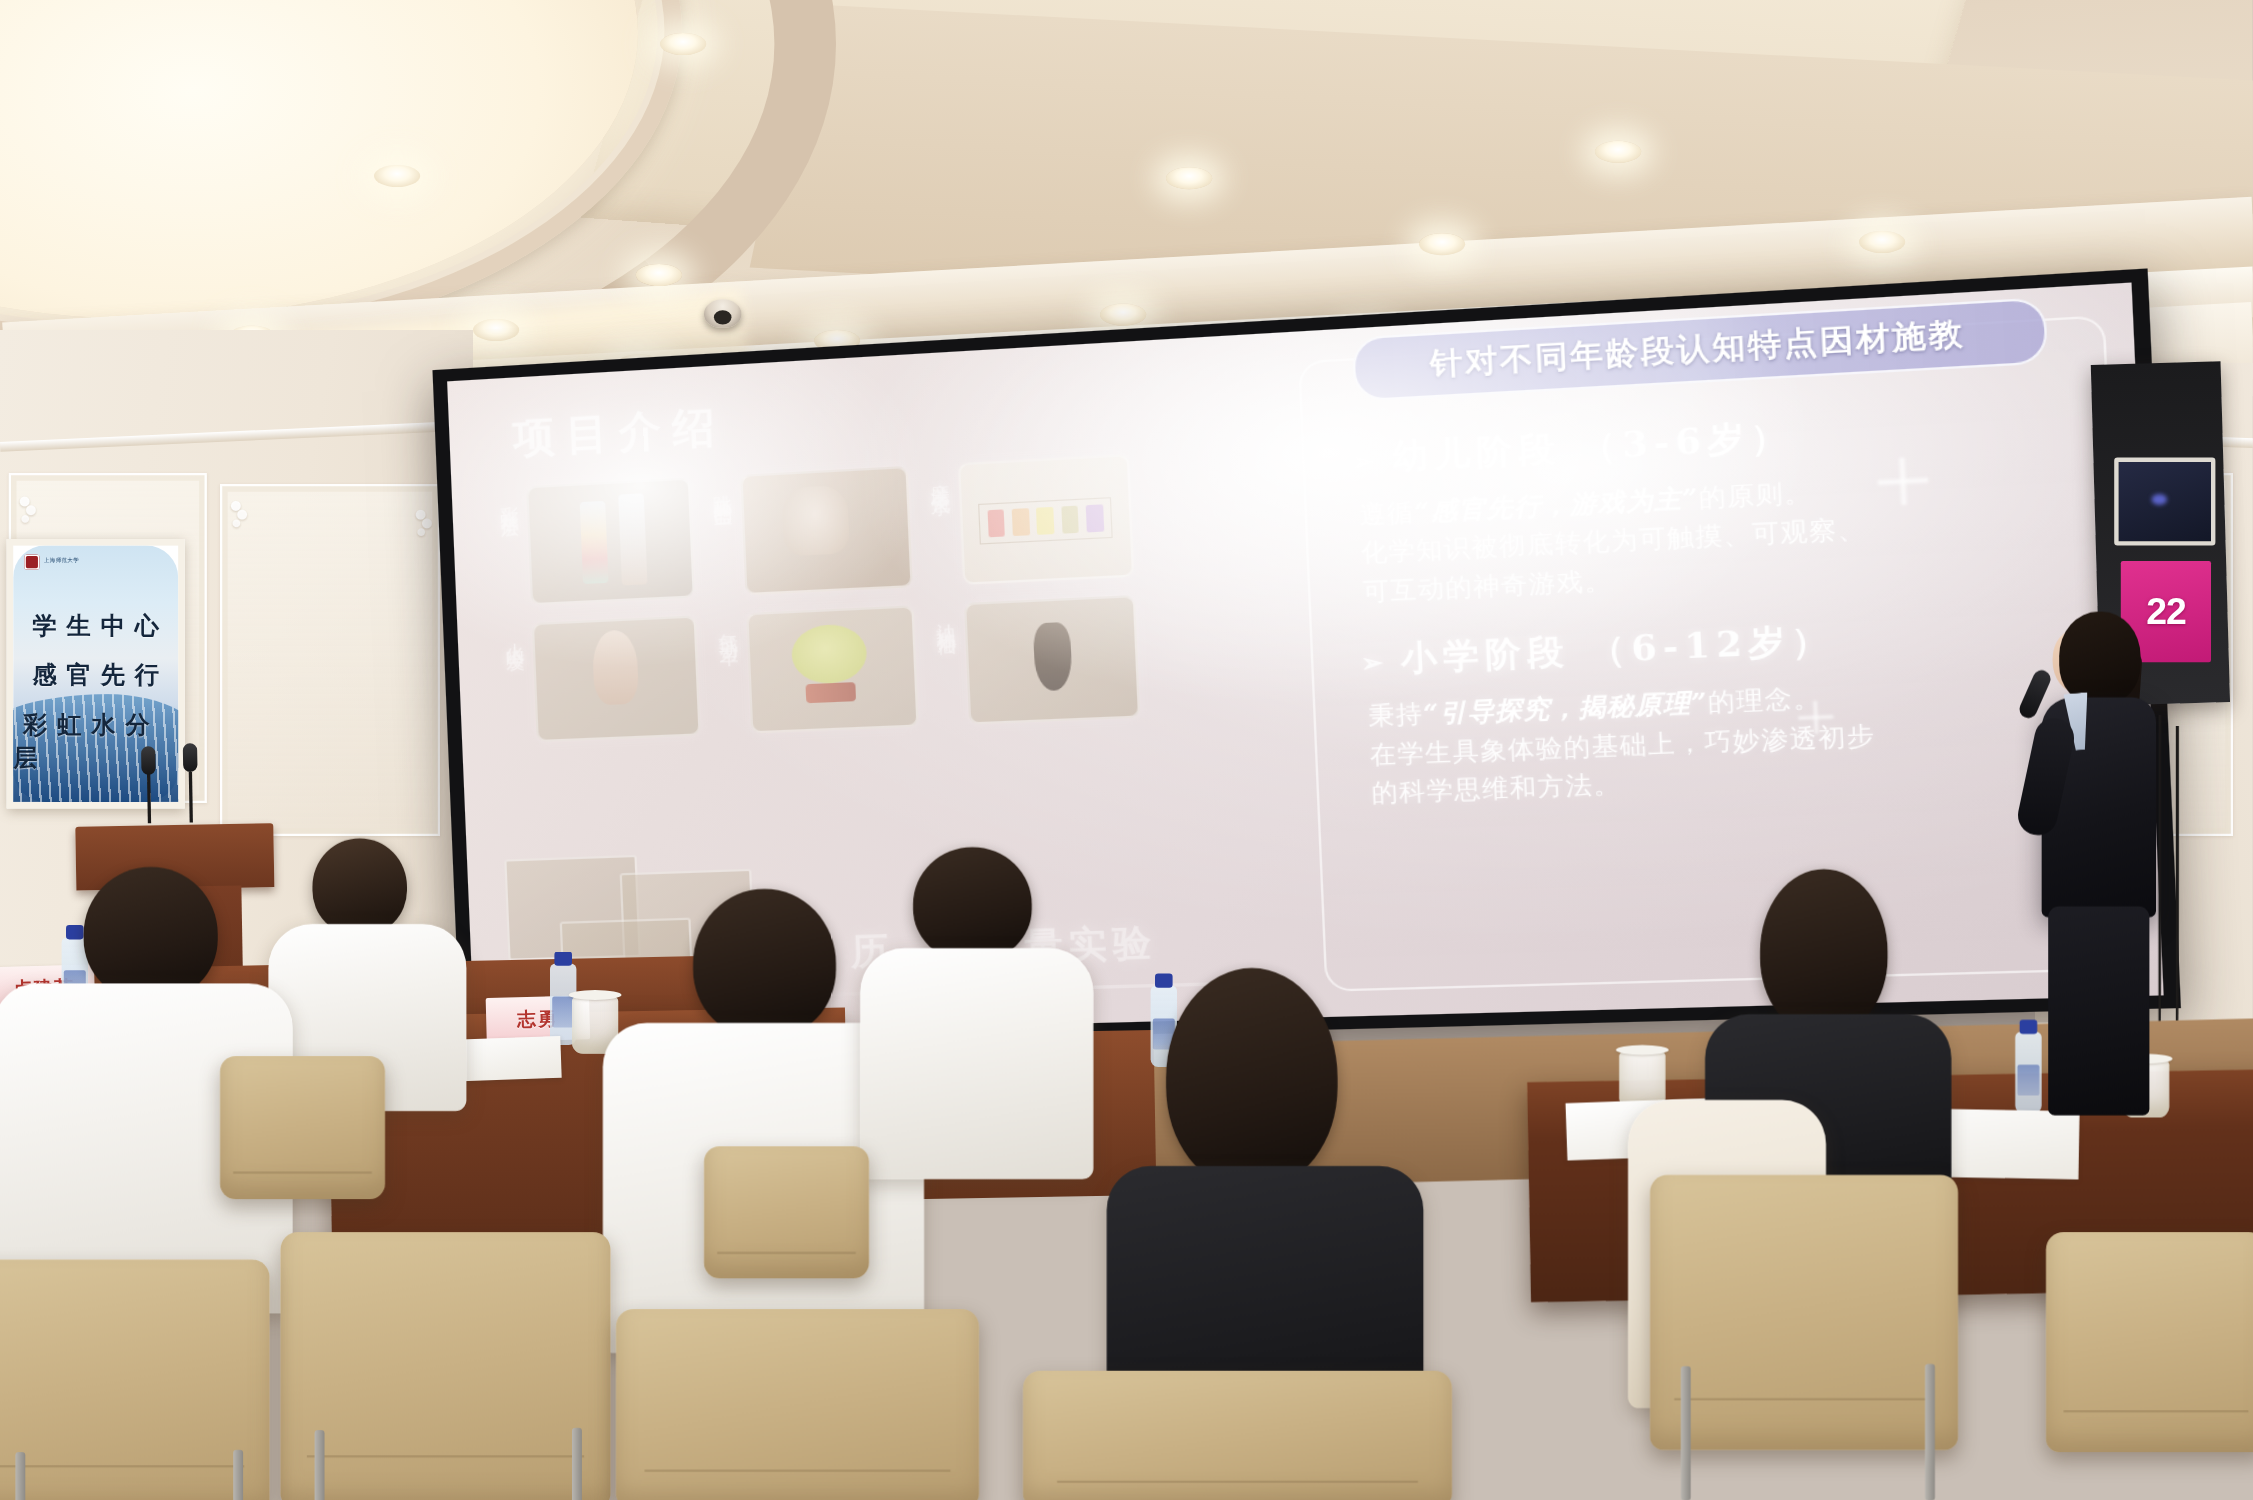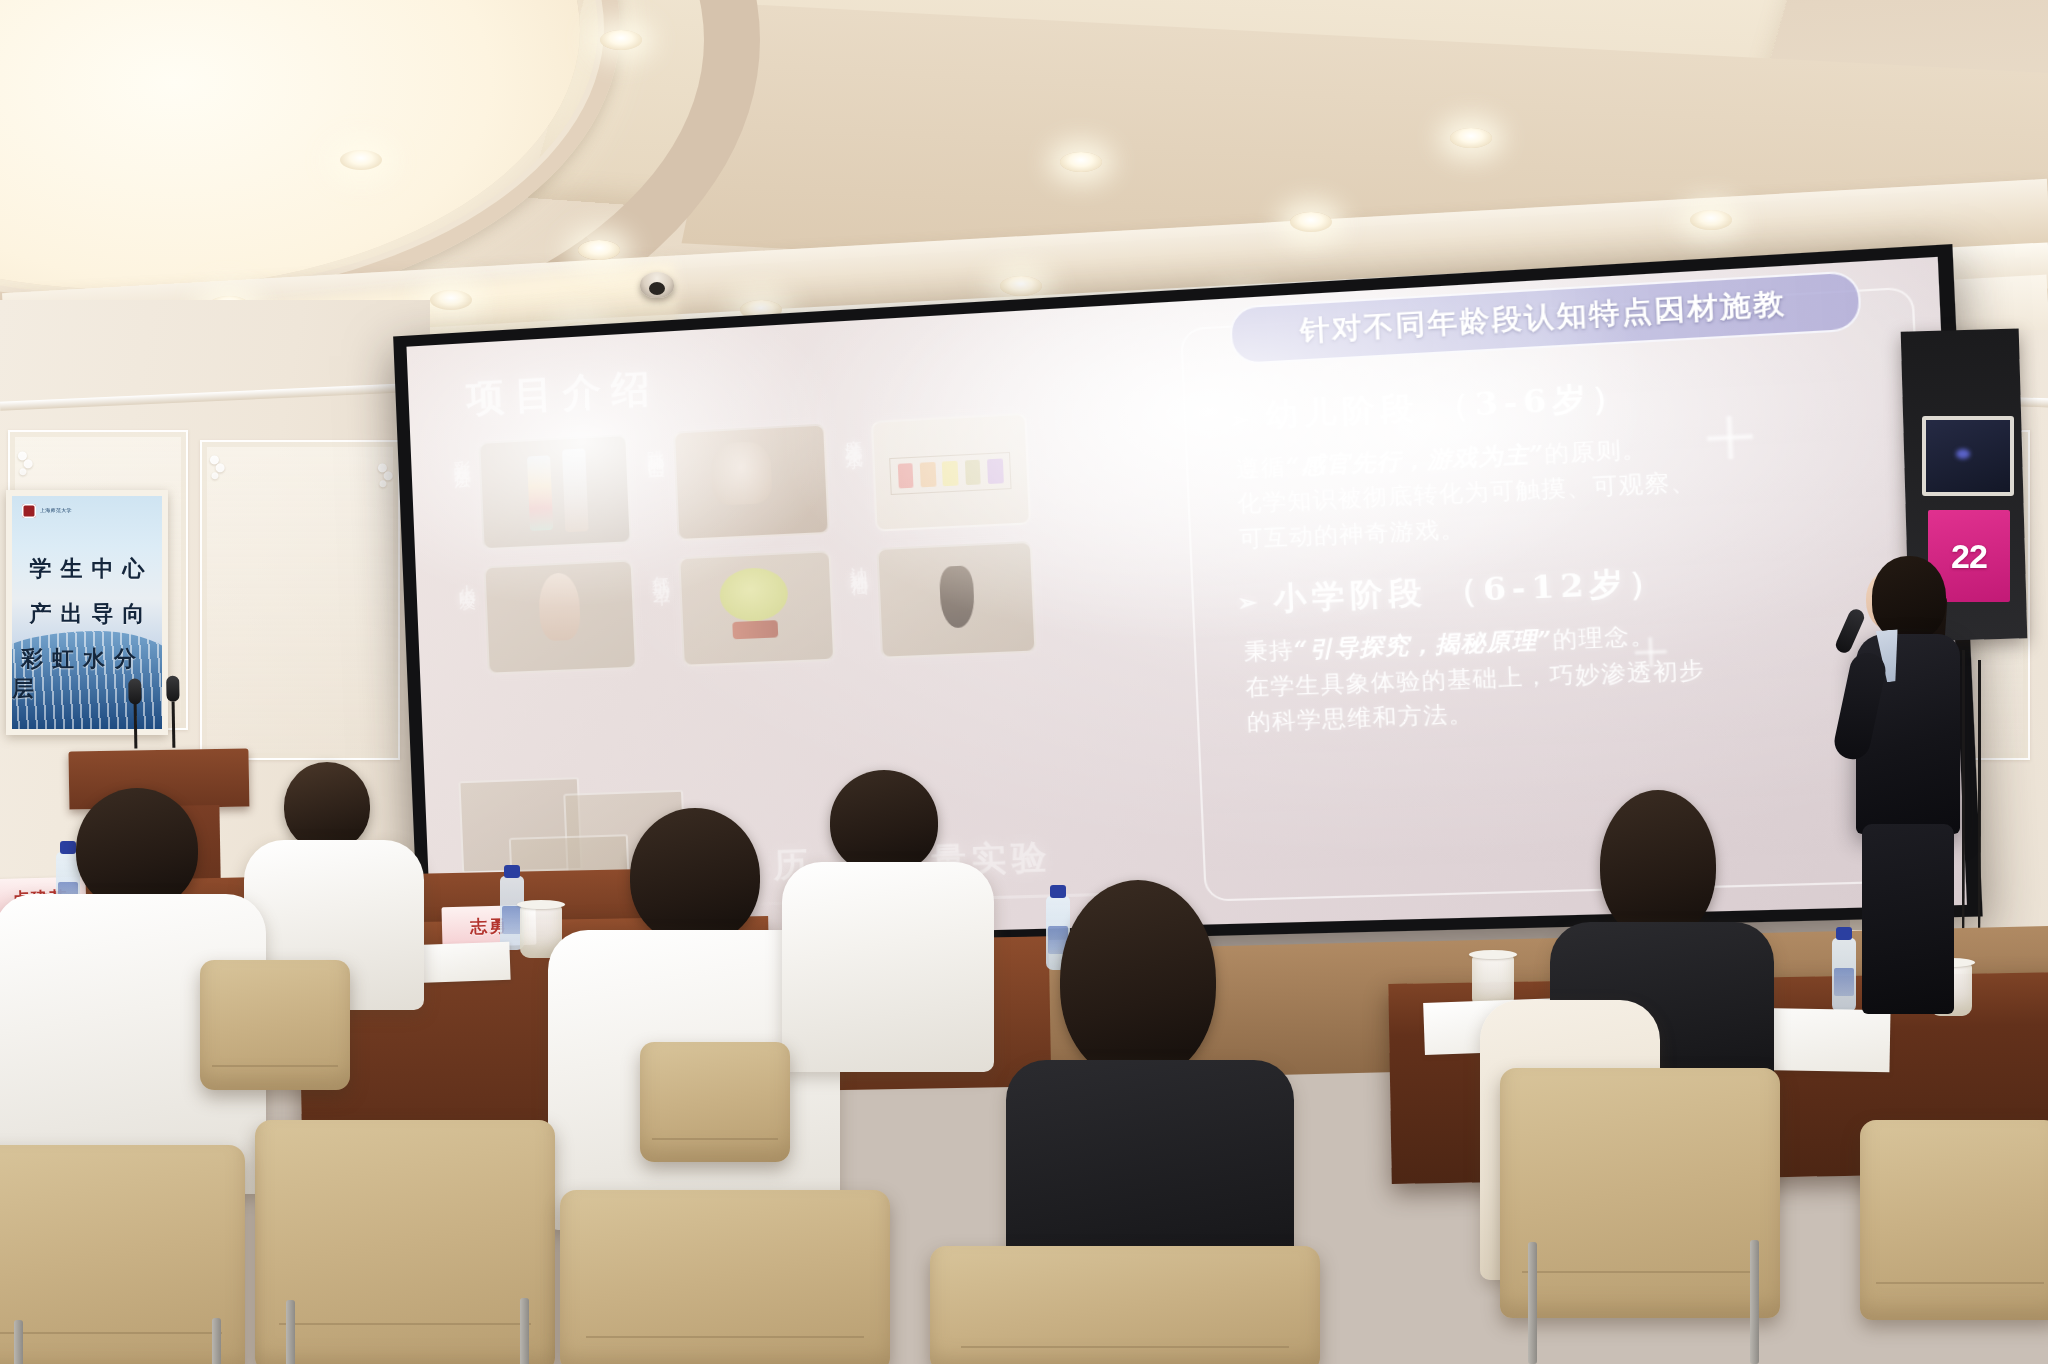--- a/index.html
+++ b/index.html
@@ -115,20 +115,21 @@
   .poster-frame {
     position:absolute; left:6px; top:490px; width:162px; height:245px;
     border:6px solid #f6f1e7;
     box-shadow:0 3px 10px rgba(110,92,70,0.35);
     background:#fff;
     overflow:hidden;
   }
   .poster-inner {
     position:absolute; inset:0;
     background:linear-gradient(180deg,#cfe4f2 0%,#dcecf6 22%,#e9eef2 44%,#cfdceb 62%,#7fa9cf 80%,#2f5d92 100%);
+    border-radius:29px;
   }
   .poster-wave {
     position:absolute; left:-20%; bottom:0; width:140%; height:42%;
     background:
       repeating-linear-gradient(86deg, rgba(255,255,255,0.55) 0 2px, rgba(255,255,255,0) 2px 9px),
       linear-gradient(180deg,#6fa0cb,#1d4a80);
     border-radius:55% 45% 0 0 / 40% 55% 0 0;
     opacity:0.95;
   }
   .poster-logo {
@@ -581,21 +582,21 @@
 
   <div class="poster-frame">
     <div class="poster-inner">
       <div class="poster-wave"></div>
       <div class="poster-logo">
         <span class="mark"></span>
         <span class="mark-txt">上海师范大学</span>
       </div>
       <div class="poster-lines">
         <div>学生中心</div>
-        <div>产出导向</div>
+        <div>感官先行</div>
         <div>彩虹水分层</div>
       </div>
     </div>
   </div>
 
   <div class="screen-frame">
     <div class="screen-surface">
 
       <div class="slide-left">
         <div class="slide-left-title">项目介绍</div>

